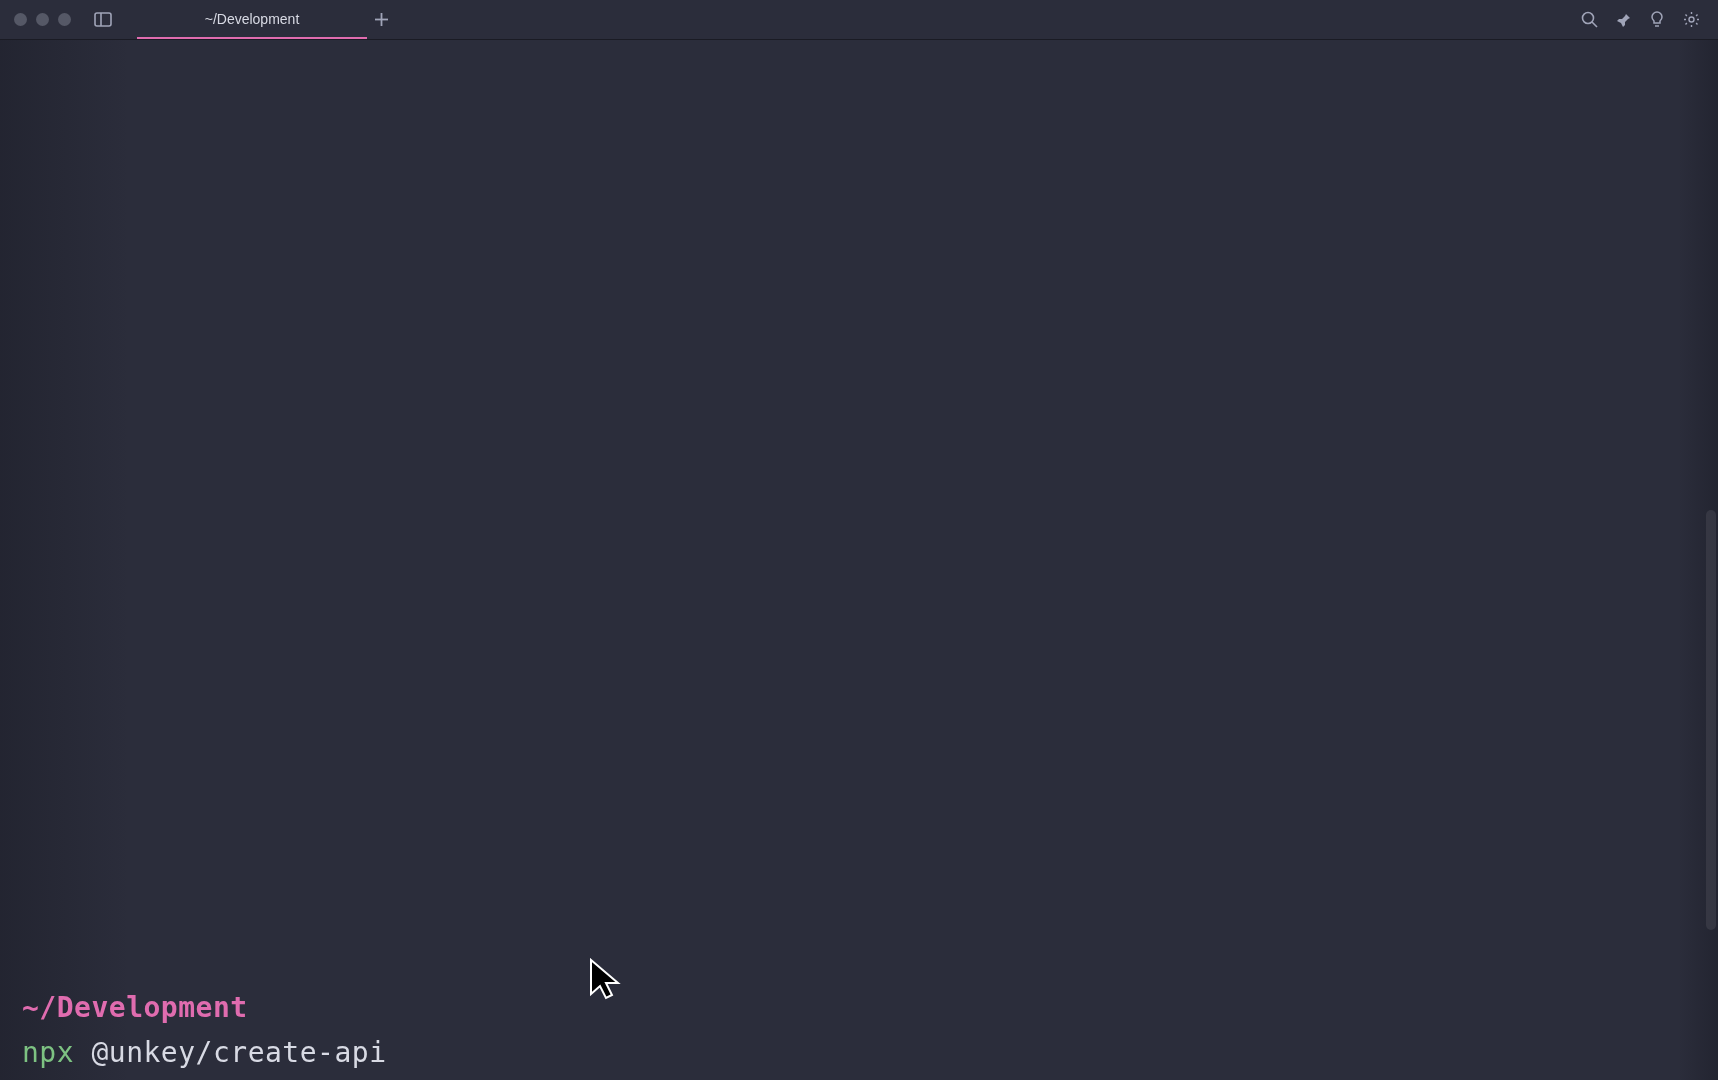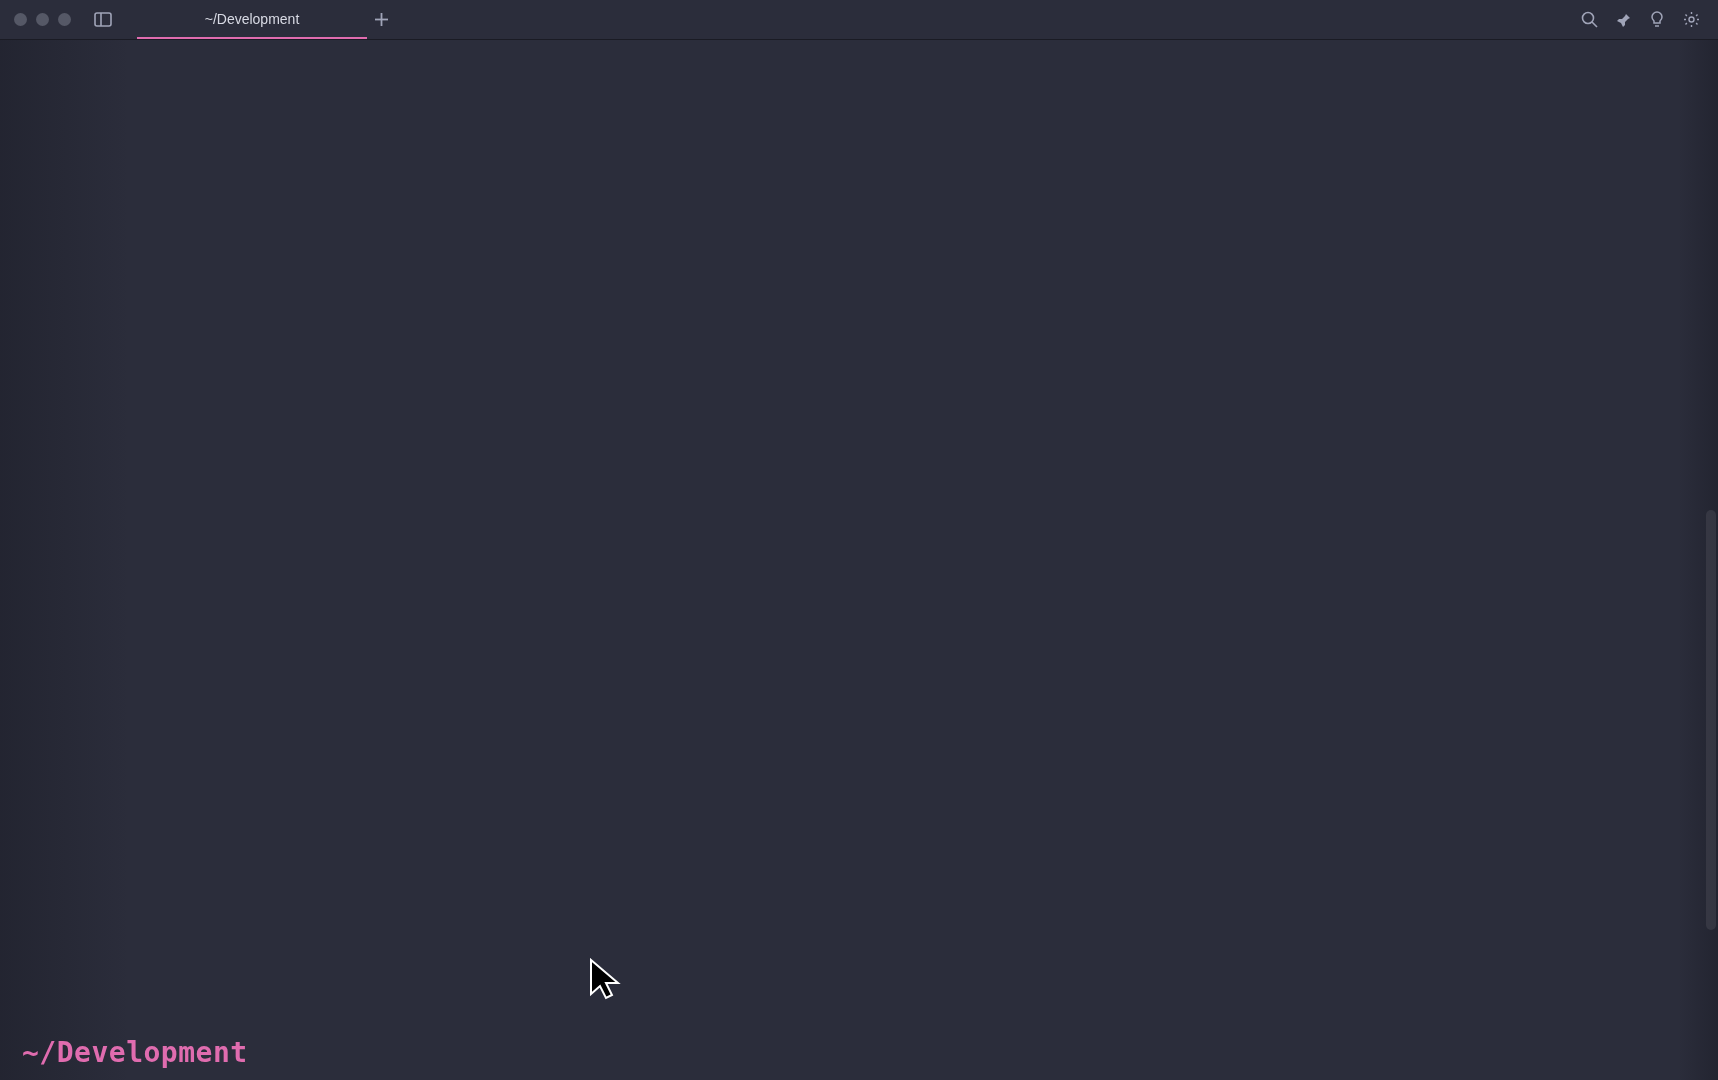--- a/index.html
+++ b/index.html
@@ -226,18 +226,21 @@
   </div>
 </div>
 
 <div class="terminal-body">
   <div class="side-shadow-left"></div>
   <div class="side-shadow-right"></div>
   <div class="scroll-thumb"></div>
 
   <div class="prompt-area">
     <div class="cwd-line">~/Development</div>
+    <div class="cmd-line">
+      <span class="cmd-green">npx</span><span> @unkey/create-api</span>
+    </div>
   </div>
 </div>
 
 <svg class="cursor-pointer" width="36" height="44" viewBox="0 0 36 44">
   <path d="M3 2 L3 36 L12 28 L18 40 L24 37 L18 25 L30 25 Z" fill="#000" stroke="#fff" stroke-width="2"></path>
 </svg>
 
 </body></html>

